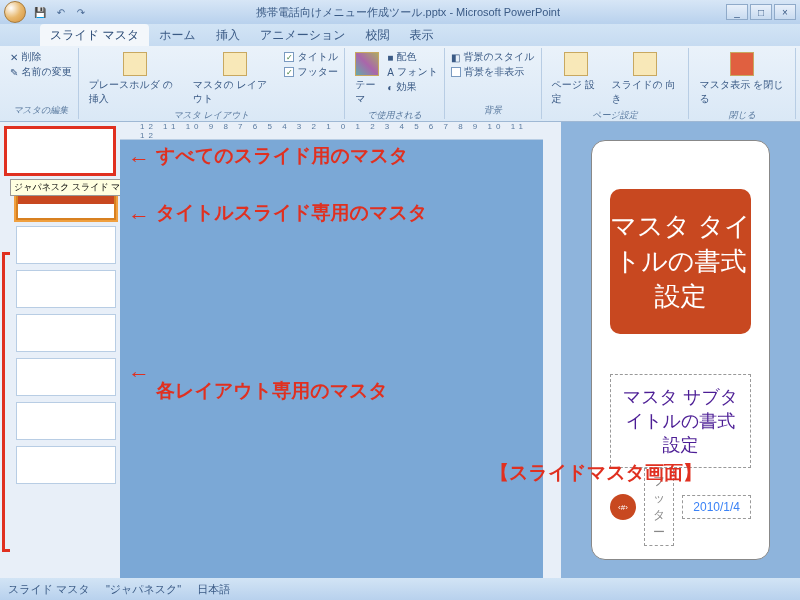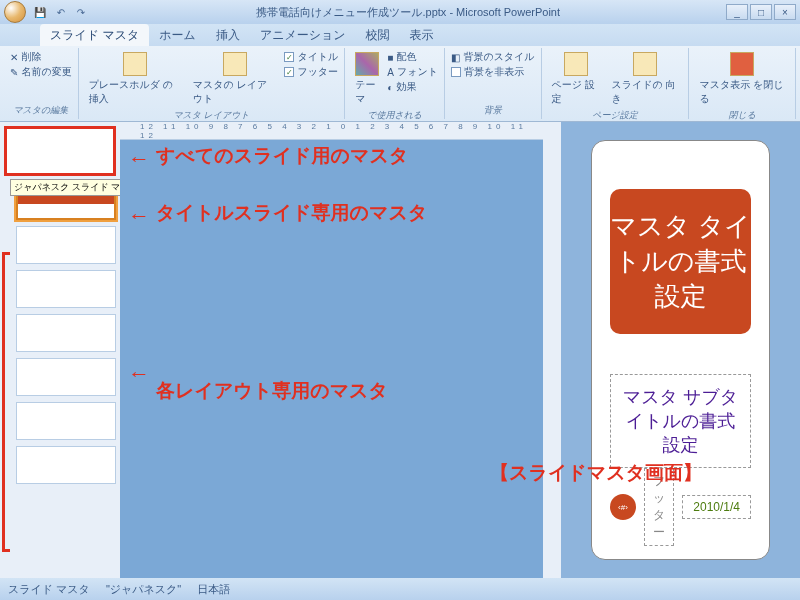--- a/index.html
+++ b/index.html
@@ -40,21 +40,21 @@
 .hruler { height: 18px; background: #e8eff8; border-bottom: 1px solid #b8cde4; font-size: 8px; color: #5a7a9f; display: flex; align-items: center; padding-left: 20px; letter-spacing: 4px; overflow: hidden; }
 .canvas-wrap { flex: 1; display: flex; }
 .vruler { width: 18px; background: #e8eff8; }
 .canvas { flex: 1; background: #8eb4dc; padding: 18px 30px; position: relative; }
 .slide { width: 100%; height: 100%; background: #fff; border: 1px solid #888; border-radius: 14px; padding: 18px; display: flex; flex-direction: column; position: relative; }
 .title-band { background: #c84820; color: #fff; text-align: center; padding: 20px 0; font-size: 26px; margin-top: 30px; border-radius: 10px; }
 .subtitle-box { margin-top: 40px; border: 1px dashed #999; padding: 10px; text-align: center; font-size: 18px; color: #4c1d95; }
 .footer-row { margin-top: auto; display: flex; gap: 8px; align-items: center; }
 .pg-circle { width: 26px; height: 26px; border-radius: 50%; background: #c84820; color: #fff; font-size: 8px; display: flex; align-items: center; justify-content: center; }
 .footer-box { flex: 1; border: 1px dashed #999; padding: 4px 8px; font-size: 12px; color: #888; }
-.date-box { border: 1px dashed #999; padding: 4px 10px; font-size: 12px; color: #4d7c0f; }
+.date-box { border: 1px dashed #999; padding: 4px 10px; font-size: 12px; color: #3b82f6; }
 
 .statusbar { height: 22px; background: linear-gradient(#d2e4f5, #b8d1ed); display: flex; align-items: center; padding: 0 8px; font-size: 11px; color: #3a5a85; gap: 16px; }
 
 
 .anno { position: absolute; color: #e03020; font-weight: bold; font-size: 19px; white-space: nowrap; pointer-events: none; z-index: 10; }
 .anno-arrow { color: #e03020; font-size: 22px; }
 </style>
 </head>
 <body>
 

